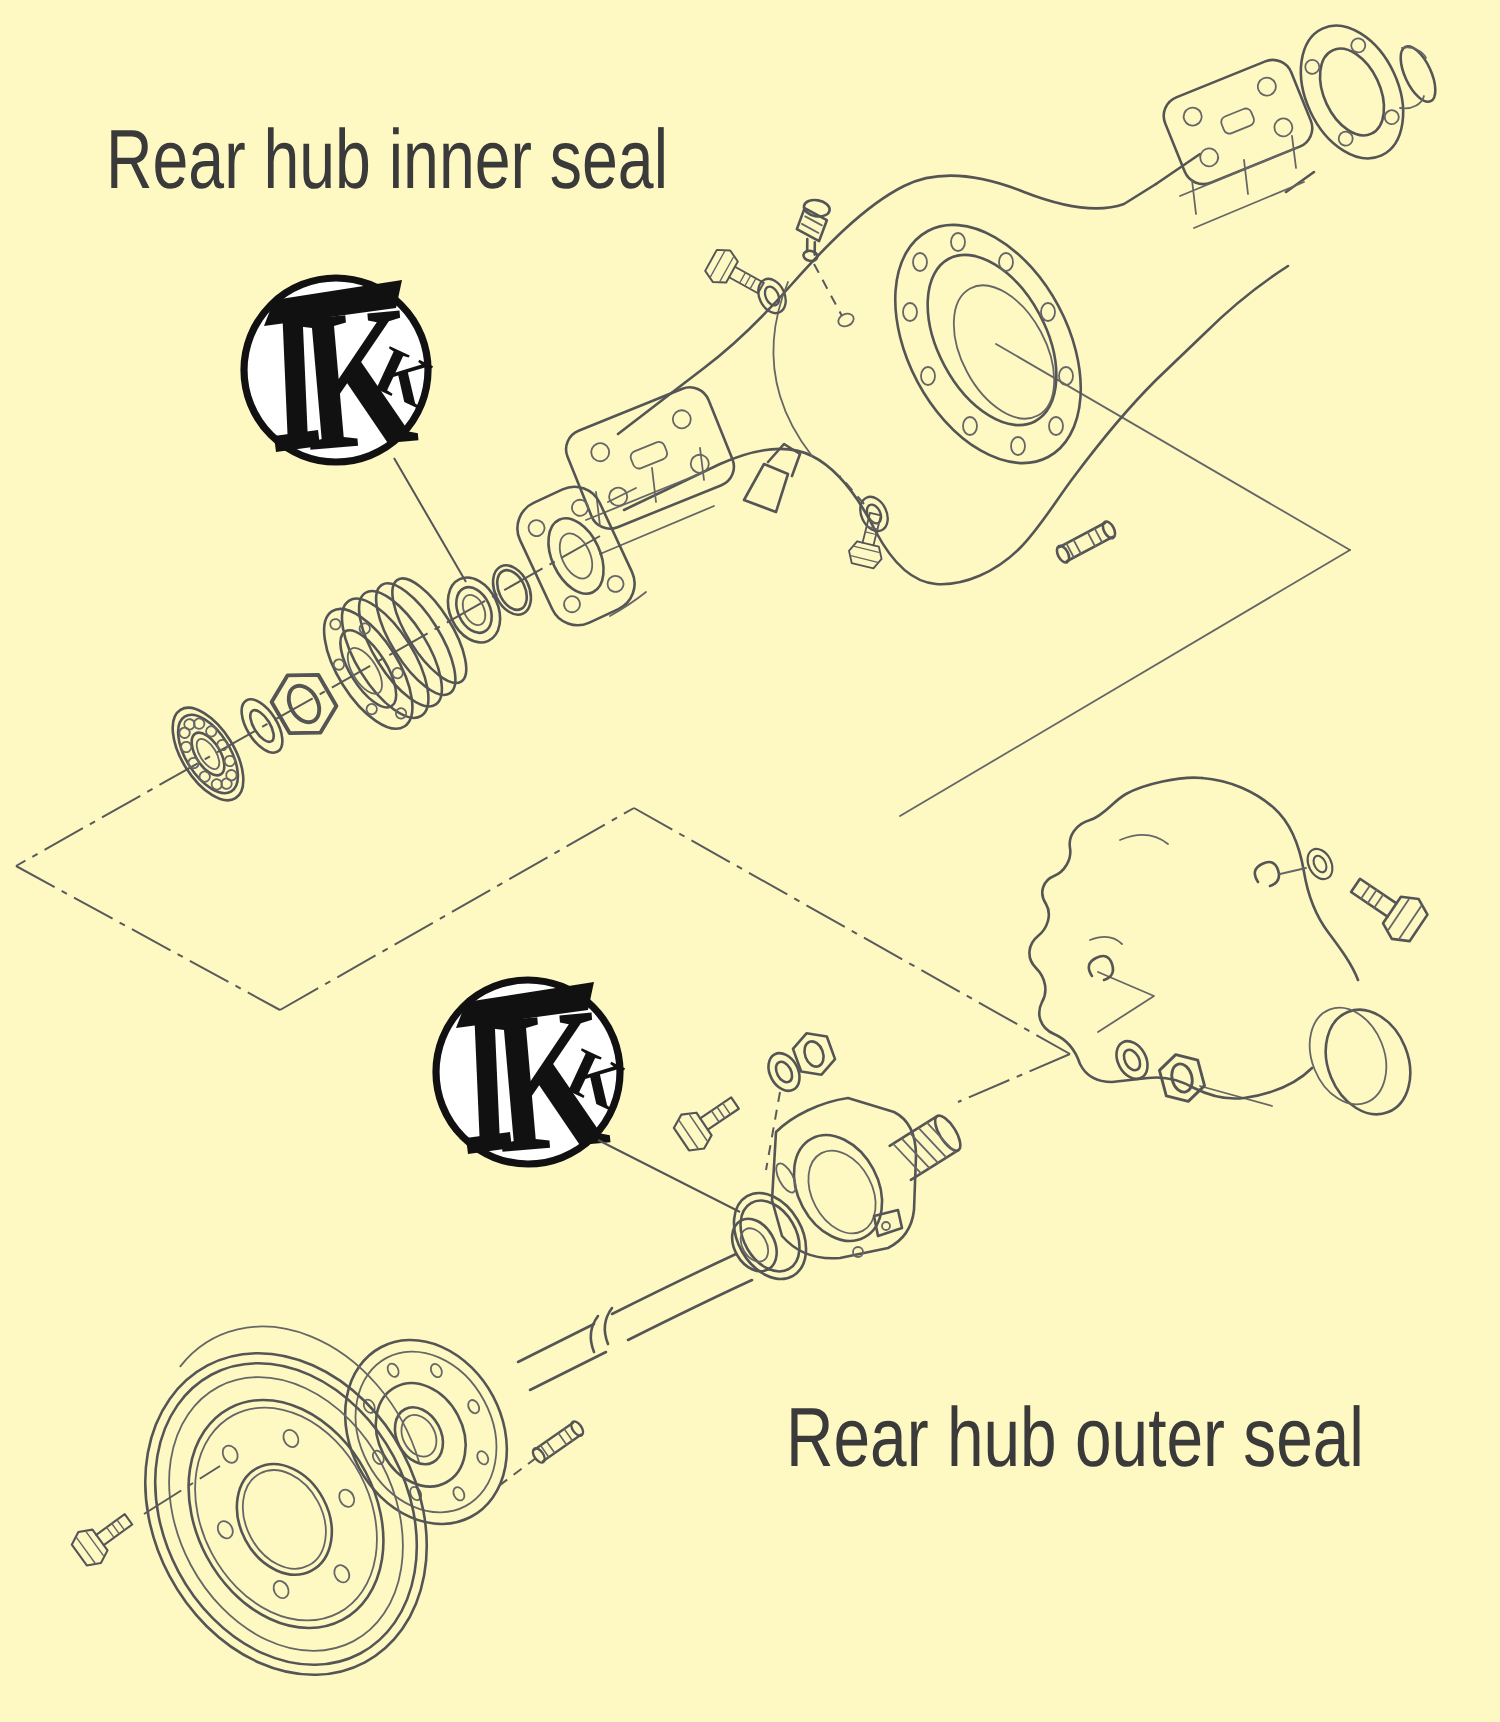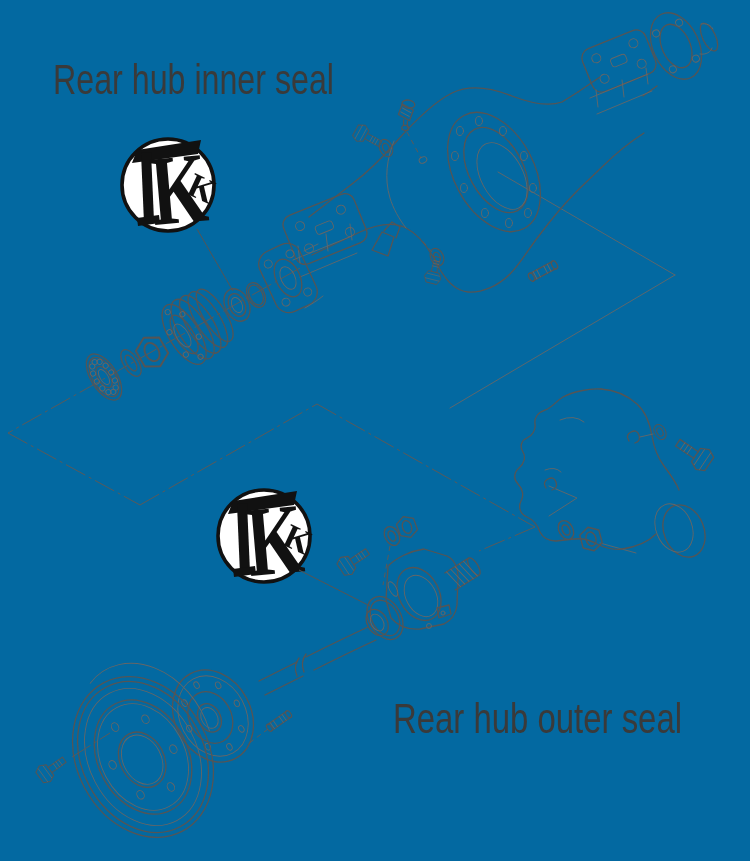--- a/index.html
+++ b/index.html
@@ -1,16 +1,16 @@
 <!DOCTYPE html>
 <html><head>
 <meta charset="utf-8">
 <style>
   html,body{margin:0;padding:0;background:#ffffff;}
-  #page{position:relative;width:750px;height:861px;background:#0369a1;overflow:hidden;
+  #page{position:relative;width:750px;height:861px;background:#fef9c3;overflow:hidden;
         font-family:"Liberation Sans", sans-serif;}
   svg{display:block;}
   .ln{fill:none;stroke:#555555;stroke-width:1.3;stroke-linecap:round;stroke-linejoin:round;}
   .thin{fill:none;stroke:#666666;stroke-width:0.9;stroke-linecap:round;stroke-linejoin:round;}
   .phantom{fill:none;stroke:#5a5a5a;stroke-width:1;stroke-dasharray:22 4 3 4;}
   .dashed{fill:none;stroke:#5a5a5a;stroke-width:1;stroke-dasharray:5 4;}
   .leader{fill:none;stroke:#555555;stroke-width:1;}
   .caption{font-family:"Liberation Sans", sans-serif;font-size:42px;fill:#3a3a3a;}
   .logoInk{fill:#111111;stroke:none;}
   .logoK{font-family:"Liberation Serif", serif;font-weight:bold;fill:#111111;}

